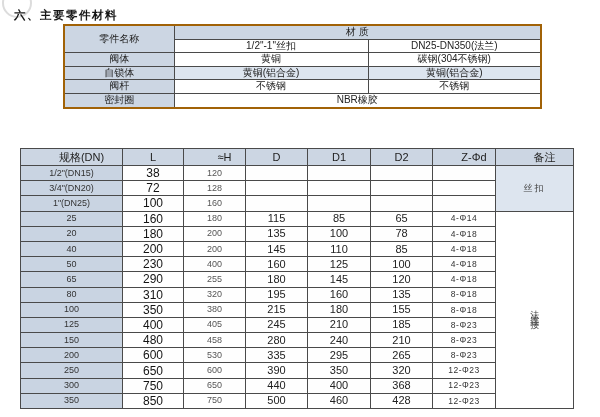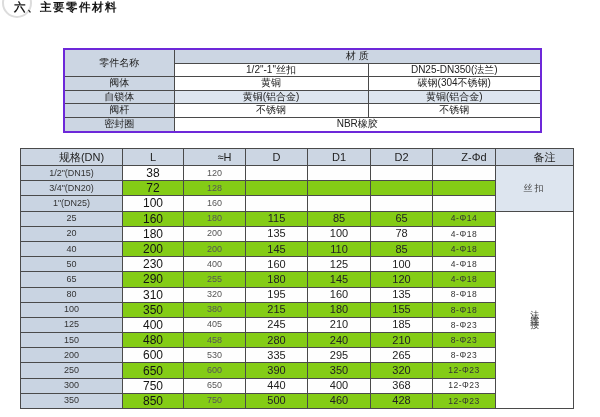--- a/index.html
+++ b/index.html
@@ -8,48 +8,48 @@
     font-family:"Liberation Sans", sans-serif; overflow:hidden;
   }
   .artifact {
     position:absolute; left:2px; top:-12px; width:26px; height:26px;
     border-radius:50%; border:2px solid #dcdcdc;
   }
   .sec-title {
     position:absolute; left:14px; font-size:11.5px; font-weight:bold;
     color:#151515; letter-spacing:1.5px; white-space:nowrap;
   }
-  #title-materials { top:0;text-align:center; }
+  #title-materials { top:8px;text-align:center; }
   #title-dimensions { top:125px; font-size:12px; }
 
   table { border-collapse:collapse; table-layout:fixed; }
   td, th {
     border:1px solid #4a4a4a; text-align:center; vertical-align:middle;
     padding:0; overflow:hidden; white-space:nowrap;
   }
 
   
   #materials-table {
-    position:absolute; left:63px; top:48px; width:477px;
-    border:2px solid #6d28d9;
+    position:absolute; left:63px; top:24px; width:477px;
+    border:2px solid #a16207;
     padding-left:27px;
   }
   #materials-table td { height:12.6px; font-size:10px; color:#222; line-height:1.05; }
   .hdr  { background:#ccd6e3; }
   .tint { background:#dde5ef; }
   .sub  { font-size:9.5px; color:#333; }
 
   
   #spec-table {
     position:absolute; left:20px; top:148px; width:553px;
     border:1.5px solid #3c3c3c;
   }
   #spec-table th { height:16px; background:#ccd6e3; font-weight:normal; color:#222; font-size:11px; }
   #spec-table td { height:14.2px; line-height:1; background:#fefefe; }
-  #spec-table tr.tint td { background:#84cc16; }
+  #spec-table tr.tint td { background:#ffffff; }
   th.c0, th.c2, th.c6, th.c7 { font-size:9.5px; color:#333;padding-left:20px; }
   td.c0 { background:#c9d4e2 !important; font-size:9px;  color:#333; }
   td.c1 { font-size:12px;  color:#141414; }
   td.c2 { font-size:9px;   color:#555; }
   td.c3, td.c4, td.c5 { font-size:11px; color:#222; }
   td.c6 { font-size:8.5px; color:#333; letter-spacing:0.5px;margin-left:12px; }
   td.remark { font-size:9px; color:#444; letter-spacing:2px; }
   td.remark-top { background:#dde5ef !important; }
   td.remark-bottom { background:#ffffff !important; }
   .vtext {

